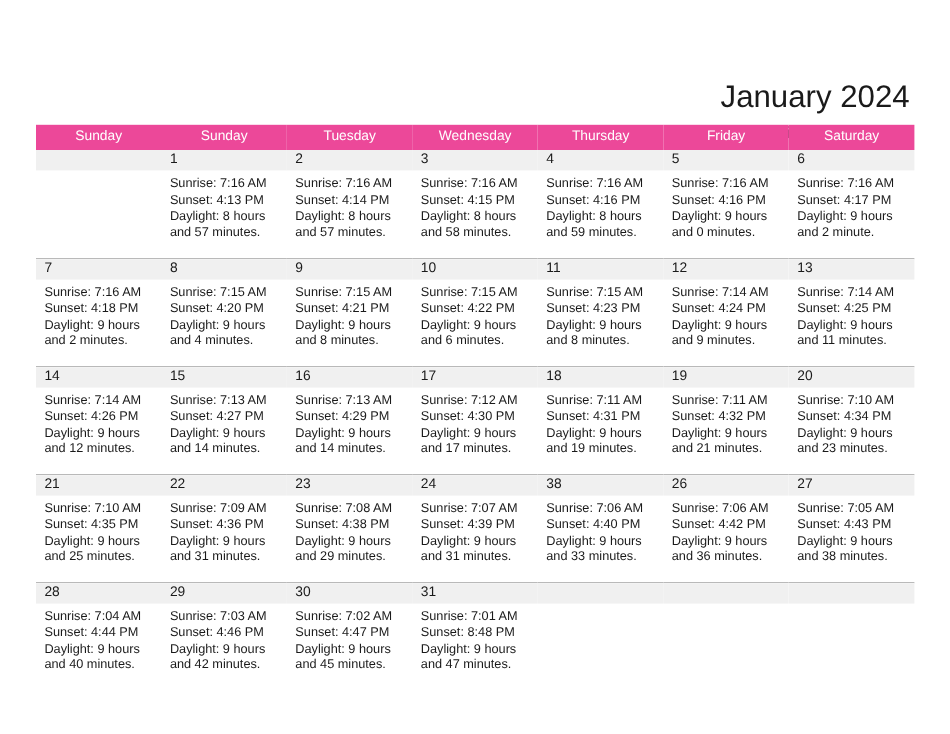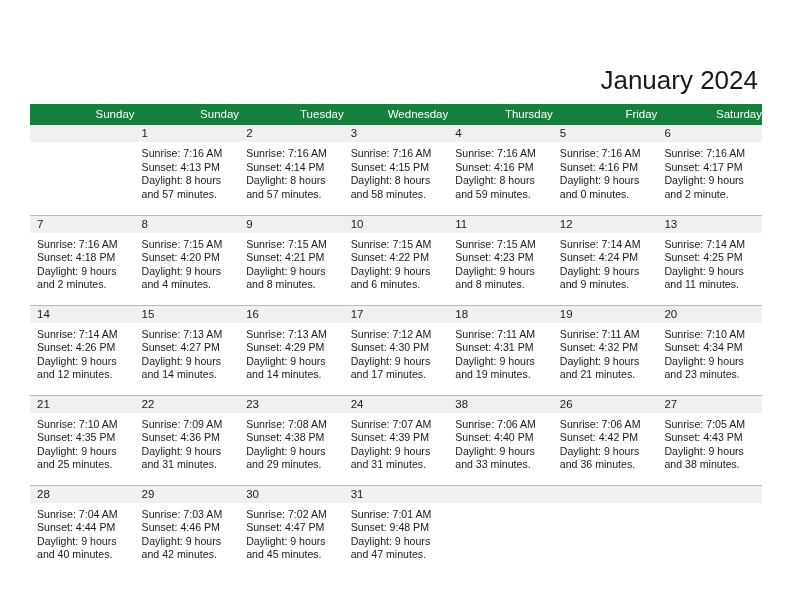--- a/index.html
+++ b/index.html
@@ -99,25 +99,25 @@
     table-layout: fixed;
   }
   .calendar th,
   .calendar td {
     padding: 0;
     margin: 0;
     vertical-align: top;
   }
 
   thead th {
-    background: #15803d;
+    background: #ec4899;
     color: #ffffff;
     font-size: 11.5px;
     font-weight: normal;
-    text-align: right;
+    text-align: center;
     height: 21px;
     line-height: 21px;
     padding-left: 7px;
     box-sizing: border-box;
   }
 
   tbody td {
     height: 90px;
     box-sizing: border-box;
     border-top: 1px solid #b9b9b9;
@@ -467,21 +467,21 @@
               <div>Sunrise: 7:02 AM</div>
               <div>Sunset: 4:47 PM</div>
               <div>Daylight: 9 hours</div>
               <div>and 45 minutes.</div>
             </div>
           </td>
           <td class="">
             <div class="daynum-band">31</div>
             <div class="cell-body">
               <div>Sunrise: 7:01 AM</div>
-              <div>Sunset: 9:48 PM</div>
+              <div>Sunset: 8:48 PM</div>
               <div>Daylight: 9 hours</div>
               <div>and 47 minutes.</div>
             </div>
           </td>
           <td class="empty">
             <div class="daynum-band"></div>
           </td>
           <td class="empty">
             <div class="daynum-band"></div>
           </td>

